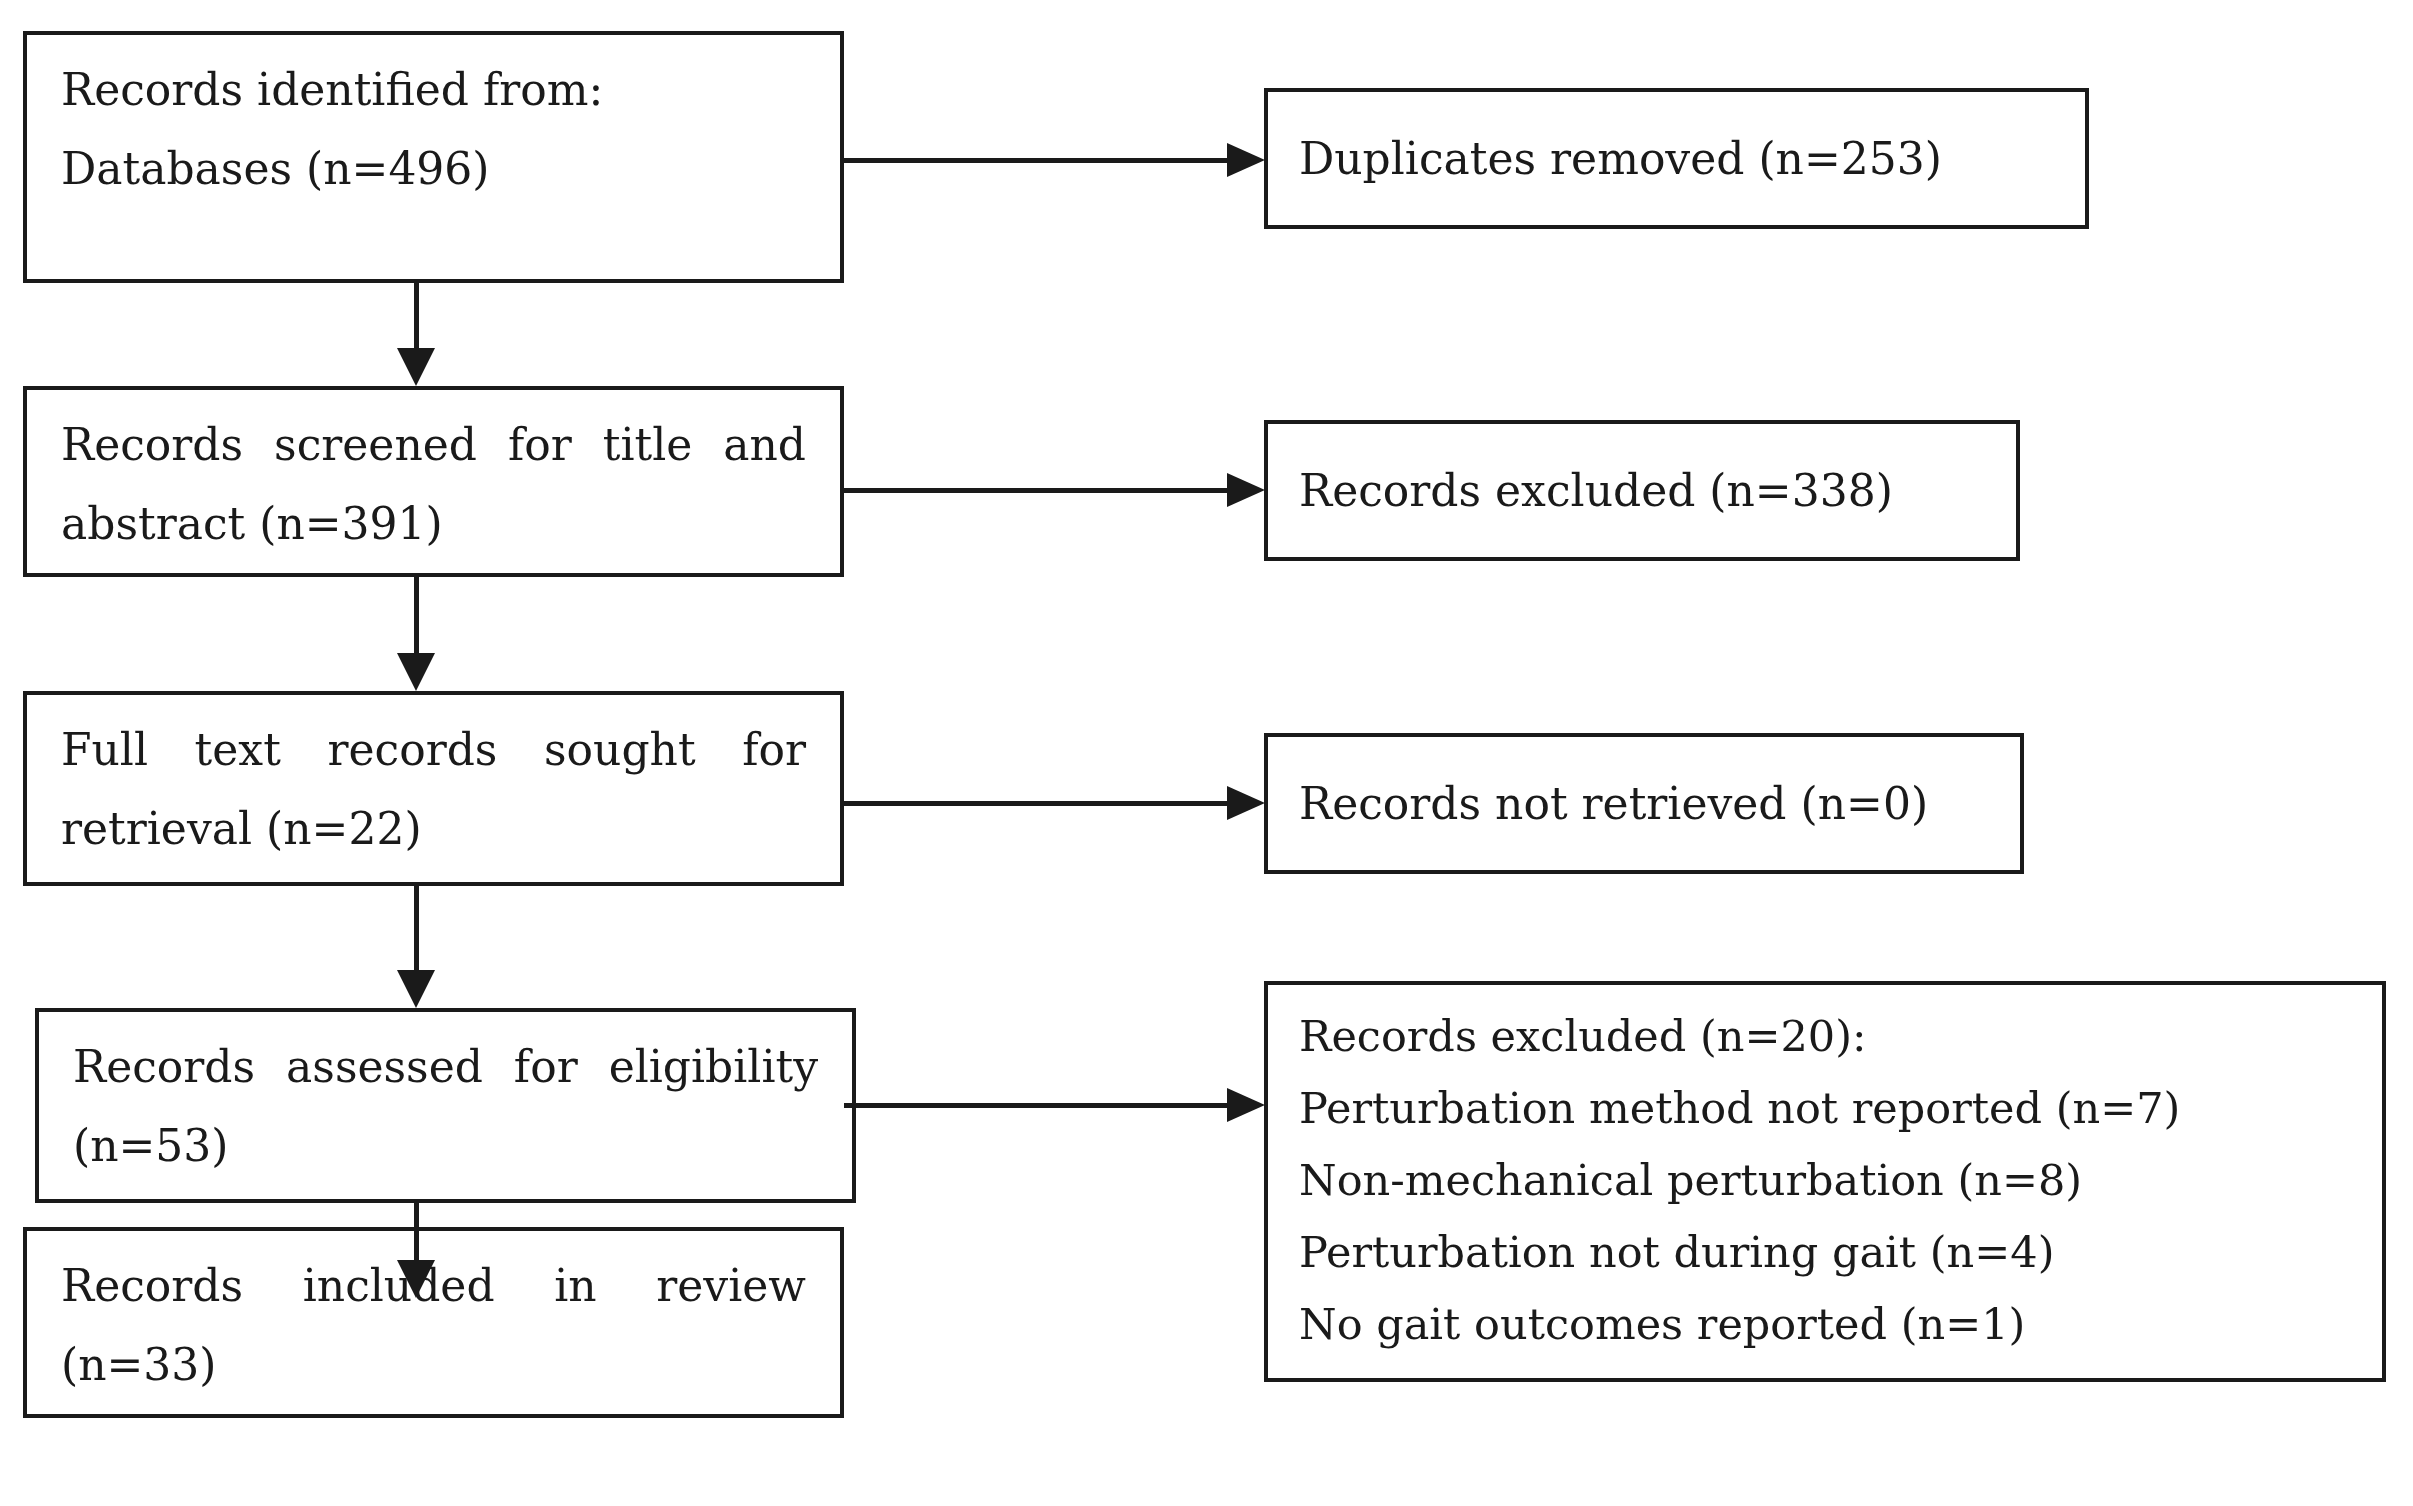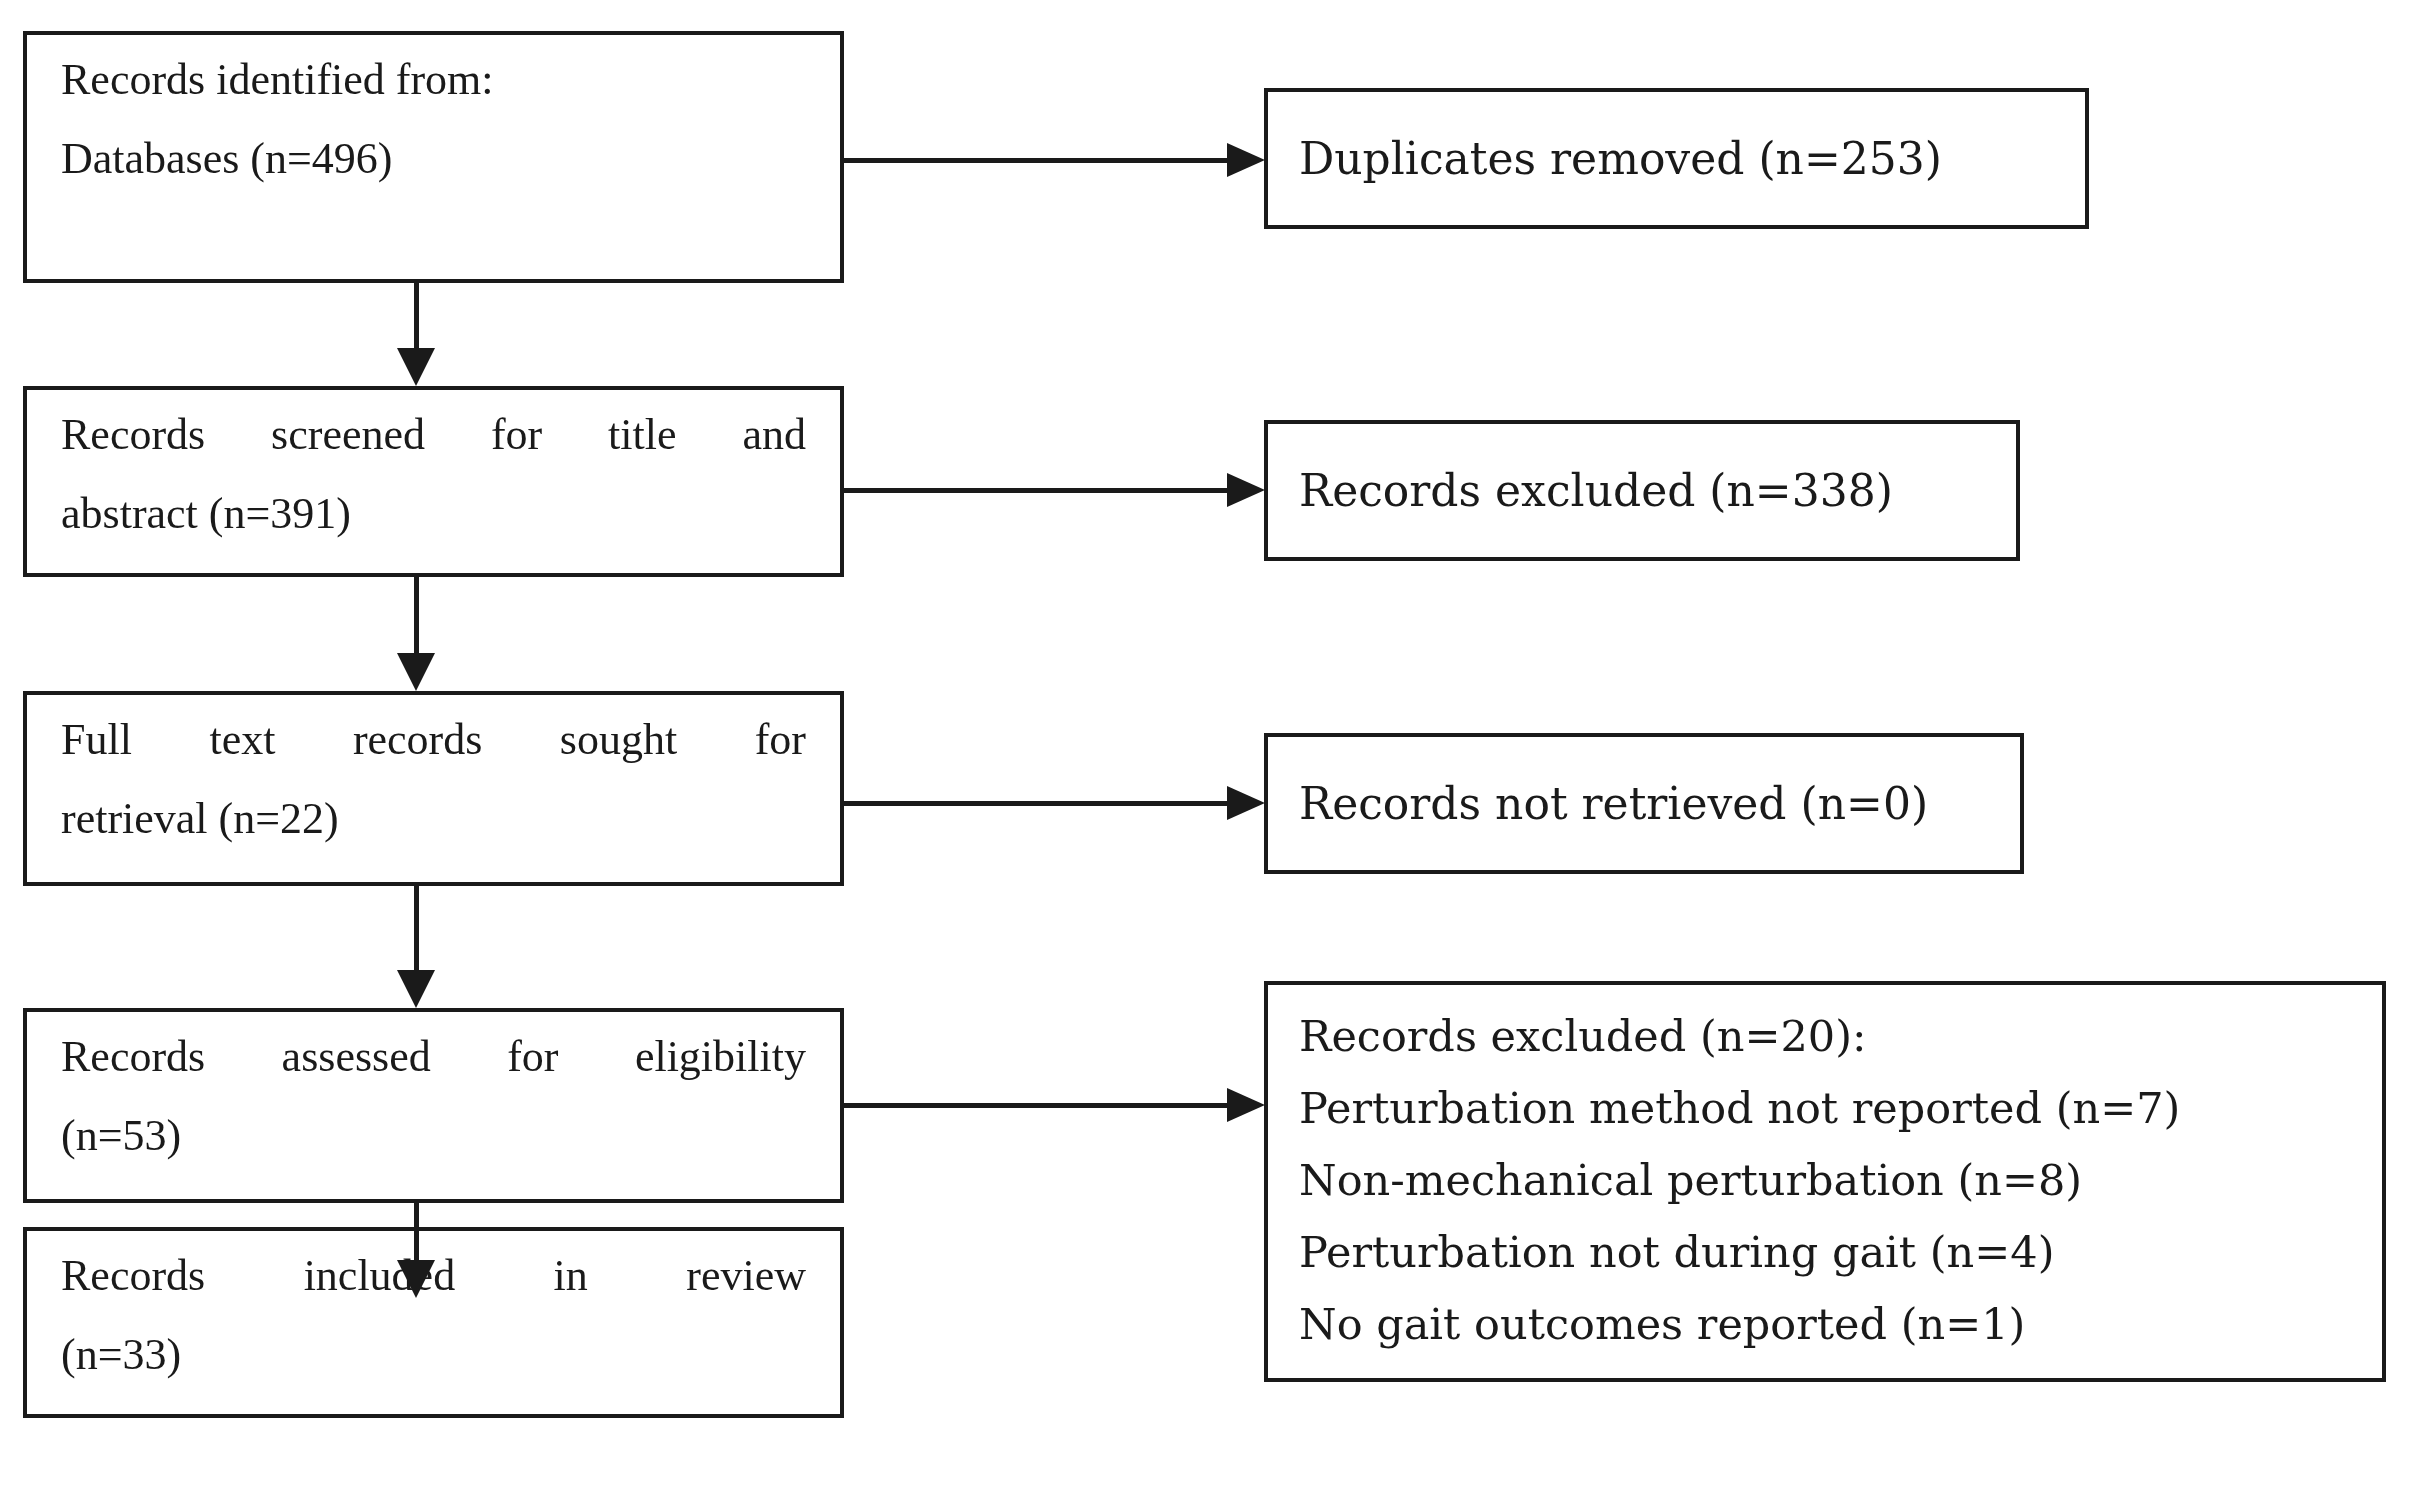--- a/index.html
+++ b/index.html
@@ -19,21 +19,21 @@
   .box{
     position:absolute;
     box-sizing:border-box;
     border:4.6px solid var(--ink);
     background:var(--paper);
     font-size:44px;
     line-height:79px;
   }
   .box .ln{display:block;}
   .just{text-align:justify;text-align-last:justify;}
-  .padded{padding:5px 34px;font-family:Liberation Serif, serif;}
+  .padded{padding:15px 34px;}
   .vcenter{display:flex;align-items:center;padding:3px 31px;}
   .multiline-right{padding:15.3px 31px;line-height:72px;font-size:43px;}
   .vline{position:absolute;width:4.6px;background:var(--ink);}
   .hline{position:absolute;height:4.6px;background:var(--ink);}
   .head-down{
     position:absolute;width:0;height:0;
     border-left:19px solid transparent;
     border-right:19px solid transparent;
     border-top:38px solid var(--ink);
   }
@@ -41,21 +41,21 @@
     position:absolute;width:0;height:0;
     border-top:17.6px solid transparent;
     border-bottom:17.6px solid transparent;
     border-left:38px solid var(--ink);
   }
 
   
   #b-identified{left:23px;top:31px;width:821px;height:252px;}
   #b-screened  {left:23px;top:386px;width:821px;height:191px;}
   #b-sought    {left:23px;top:691px;width:821px;height:195px;}
-  #b-assessed  {left:23px;top:1008px;width:821px;height:195px;}
+  #b-assessed  {left:35px;top:1008px;width:821px;height:195px;}
   #b-included  {left:23px;top:1227px;width:821px;height:191px;}
 
   
   #b-duplicates   {left:1264px;top:88px;width:825px;height:141px;}
   #b-excluded1    {left:1264px;top:420px;width:756px;height:141px;}
   #b-notretrieved {left:1264px;top:733px;width:760px;height:141px;}
   #b-excluded2    {left:1264px;top:981px;width:1122px;height:401px;}
 
   
   #v1-line{left:414px;top:283px;height:70px;}

